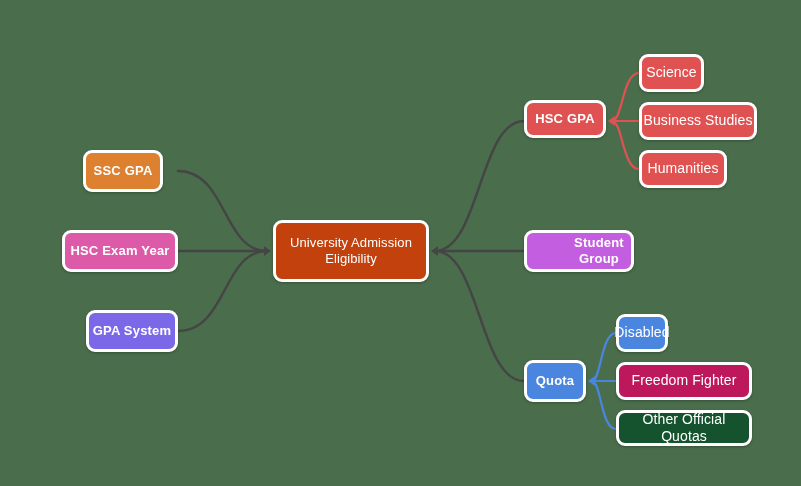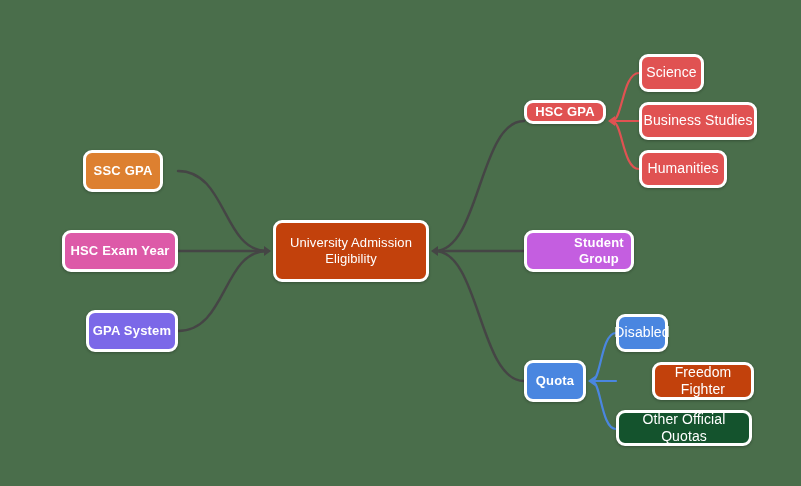--- a/index.html
+++ b/index.html
@@ -74,25 +74,25 @@
       <path d="M 616 333 C 601 333, 601 381, 592 381" stroke="#4a86e0" stroke-width="2.2" fill="none" stroke-linecap="round"></path>
       <path d="M 616 381 C 601 381, 601 381, 592 381" stroke="#4a86e0" stroke-width="2.2" fill="none" stroke-linecap="round"></path>
       <path d="M 616 429 C 601 429, 601 381, 592 381" stroke="#4a86e0" stroke-width="2.2" fill="none" stroke-linecap="round"></path>
       <polygon points="595,375.96 588,381 595,386.04" fill="#4a86e0"></polygon>
       <polygon points="438,245.96 431,251 438,256.04" fill="#454545"></polygon>
     </svg>
   <div id="node-layer">
       <div class="node branch" style="left: 83px; top: 150px; width: 80px; height: 42px; background: rgb(221, 128, 48);"><span>SSC GPA</span></div>
       <div class="node branch" style="left: 62px; top: 230px; width: 116px; height: 42px; background: rgb(221, 90, 168);"><span>HSC Exam Year</span></div>
       <div class="node branch" style="left: 86px; top: 310px; width: 92px; height: 42px; background: rgb(123, 104, 232);"><span>GPA System</span></div>
-      <div class="node branch" style="left: 524px; top: 100px; width: 82px; height: 24px; background: rgb(224, 82, 82);"><span>HSC GPA</span></div>
+      <div class="node branch" style="left: 524px; top: 100px; width: 82px; height: 38px; background: rgb(224, 82, 82);"><span>HSC GPA</span></div>
       <div class="node leaf" style="left: 639px; top: 54px; width: 65px; height: 38px; background: rgb(224, 82, 82);"><span>Science</span></div>
       <div class="node leaf" style="left: 639px; top: 102px; width: 118px; height: 38px; background: rgb(224, 82, 82);"><span>Business Studies</span></div>
       <div class="node leaf" style="left: 639px; top: 150px; width: 88px; height: 38px; background: rgb(224, 82, 82);"><span>Humanities</span></div>
       <div class="node branch" style="left: 524px; top: 230px; width: 110px; height: 42px; background: rgb(196, 94, 224); padding-left: 40px;"><span>Student Group</span></div>
       <div class="node branch" style="left: 524px; top: 360px; width: 62px; height: 42px; background: rgb(74, 134, 224);"><span>Quota</span></div>
       <div class="node leaf" style="left: 616px; top: 314px; width: 52px; height: 38px; background: rgb(74, 134, 224);"><span>Disabled</span></div>
-      <div class="node leaf" style="left: 652px; top: 362px; width: 102px; height: 38px; background: #c2410c;"><span>Freedom Fighter</span></div>
+      <div class="node leaf" style="left: 616px; top: 362px; width: 136px; height: 38px; background: #be185d;"><span>Freedom Fighter</span></div>
       <div class="node leaf" style="left: 616px; top: 410px; width: 136px; height: 36px; background: #14532d;"><span>Other Official Quotas</span></div>
       <div class="node root" style="left: 273px; top: 220px; width: 156px; height: 62px; background: #c2410c;"><span>University Admission
 Eligibility</span></div>
     </div>
 </div>
 
 </body></html>

